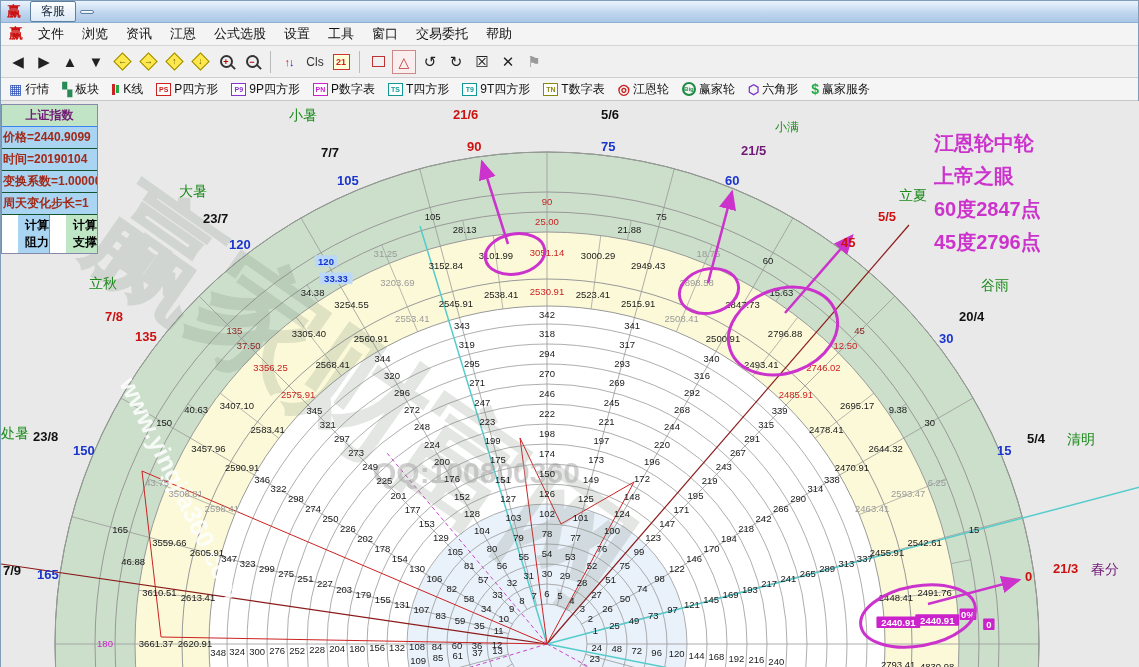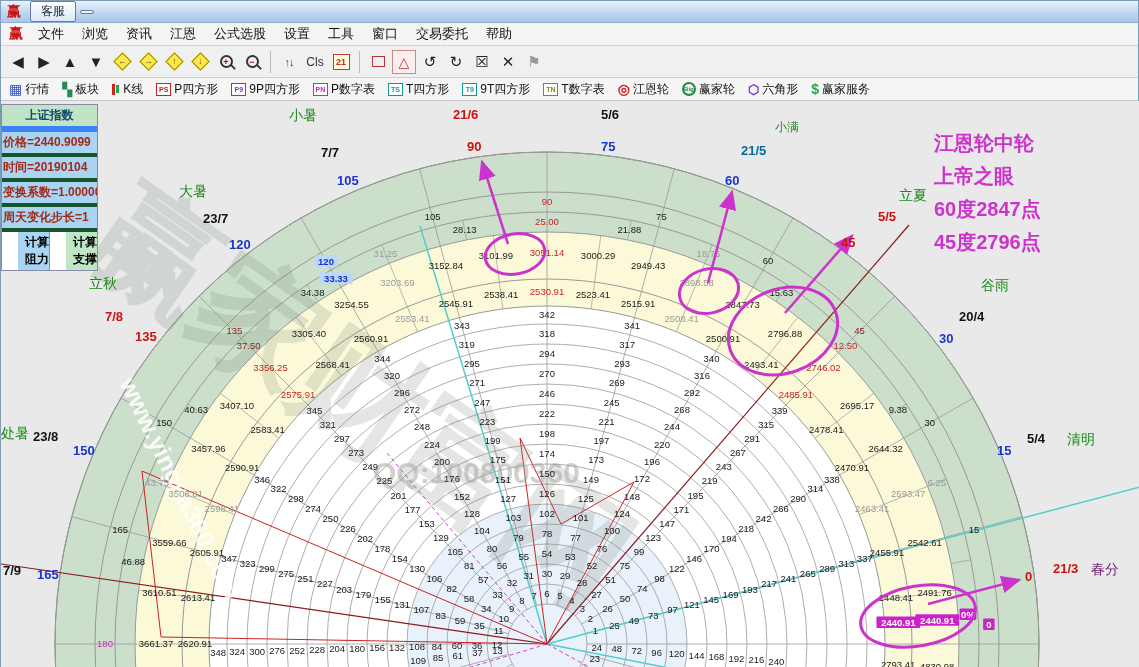--- a/index.html
+++ b/index.html
@@ -42,22 +42,22 @@
 
   
   #chart { position:relative; width:1139px; height:567px; background:#e9e9e9; overflow:hidden; }
   #wheel { position:absolute; left:0; top:0; }
   .olab { position:absolute; font-weight:bold; white-space:nowrap; }
   .olab.green { font-weight:normal; }
 
   .anno { position:absolute; left:933px; top:26px; color:#cc33cc; font-size:20px; font-weight:bold; line-height:33px; white-space:nowrap; }
 
   .panel { position:absolute; left:0; top:3px; width:97px; font-size:12px; font-weight:bold; border:1px solid #88a; background:#fff; }
-  .p-head { background:#c2e4c6; color:#0c4a6e; text-align:center; padding:2px 0; border-bottom:6px solid #3b82f6; }
-  .p-row { background:#a9d5f3; color:#a22a1a; padding:2px 1px; border-bottom:4px solid #14532d; white-space:nowrap; overflow:hidden; }
+  .p-head { background:#c2e4c6; color:#701a75; text-align:center; padding:2px 0; border-bottom:1px solid #3b82f6; }
+  .p-row { background:#a9d5f3; color:#a22a1a; padding:2px 1px; border-bottom:1px solid #14532d; white-space:nowrap; overflow:hidden; }
   .p-btns { display:flex; }
   .p-btn { flex:1; text-align:right; padding:2px 0; color:#000; cursor:default;margin-left:16px; }
   .p-btn.b1 { background:#a9d5f3; border-right:1px solid #79a; }
   .p-btn.b2 { background:#bfe7c6; }
 </style>
 </head>
 <body>
 
 <div id="app">
 
@@ -612,21 +612,21 @@
         <div class="olab" style="left: 996px; top: 342px; color: rgb(26, 53, 204); font-size: 13px;">15</div>
         <div class="olab" style="left: 1026px; top: 330px; color: rgb(17, 17, 17); font-size: 13px;">5/4</div>
         <div class="olab green" style="left: 1066px; top: 330px; color: rgb(27, 138, 27); font-size: 14px;">清明</div>
         <div class="olab" style="left: 938px; top: 230px; color: rgb(26, 53, 204); font-size: 13px;">30</div>
         <div class="olab" style="left: 958px; top: 208px; color: rgb(17, 17, 17); font-size: 13px;">20/4</div>
         <div class="olab green" style="left: 980px; top: 176px; color: rgb(27, 138, 27); font-size: 14px;">谷雨</div>
         <div class="olab" style="left: 840px; top: 134px; color: rgb(204, 17, 17); font-size: 13px;">45</div>
         <div class="olab" style="left: 856px; top: 108px; color: rgb(204, 17, 17); font-size: 13px; margin-left: 21px;">5/5</div>
         <div class="olab green" style="left: 884px; top: 86px; color: rgb(27, 138, 27); font-size: 14px; margin-left: 14px;">立夏</div>
         <div class="olab" style="left: 724px; top: 72px; color: rgb(26, 53, 204); font-size: 13px;">60</div>
-        <div class="olab" style="left: 740px; top: 42px; color: #0369a1; font-size: 13px;">21/5</div>
+        <div class="olab" style="left: 740px; top: 42px; color: #701a75; font-size: 13px;">21/5</div>
         <div class="olab green" style="left: 774px; top: 18px; color: rgb(27, 138, 27); font-size: 12px;">小满</div>
         <div class="olab" style="left: 600px; top: 38px; color: rgb(26, 53, 204); font-size: 13px;">75</div>
         <div class="olab" style="left: 600px; top: 6px; color: rgb(17, 17, 17); font-size: 13px;">5/6</div>
         <div class="olab" style="left: 466px; top: 38px; color: rgb(204, 17, 17); font-size: 13px;">90</div>
         <div class="olab" style="left: 452px; top: 6px; color: rgb(204, 17, 17); font-size: 13px;">21/6</div>
         <div class="olab" style="left: 336px; top: 72px; color: rgb(26, 53, 204); font-size: 13px;">105</div>
         <div class="olab" style="left: 320px; top: 44px; color: rgb(17, 17, 17); font-size: 13px;">7/7</div>
         <div class="olab green" style="left: 288px; top: 6px; color: rgb(27, 138, 27); font-size: 14px;">小暑</div>
         <div class="olab" style="left: 228px; top: 136px; color: rgb(26, 53, 204); font-size: 13px;">120</div>
         <div class="olab" style="left: 202px; top: 110px; color: rgb(17, 17, 17); font-size: 13px;">23/7</div>

